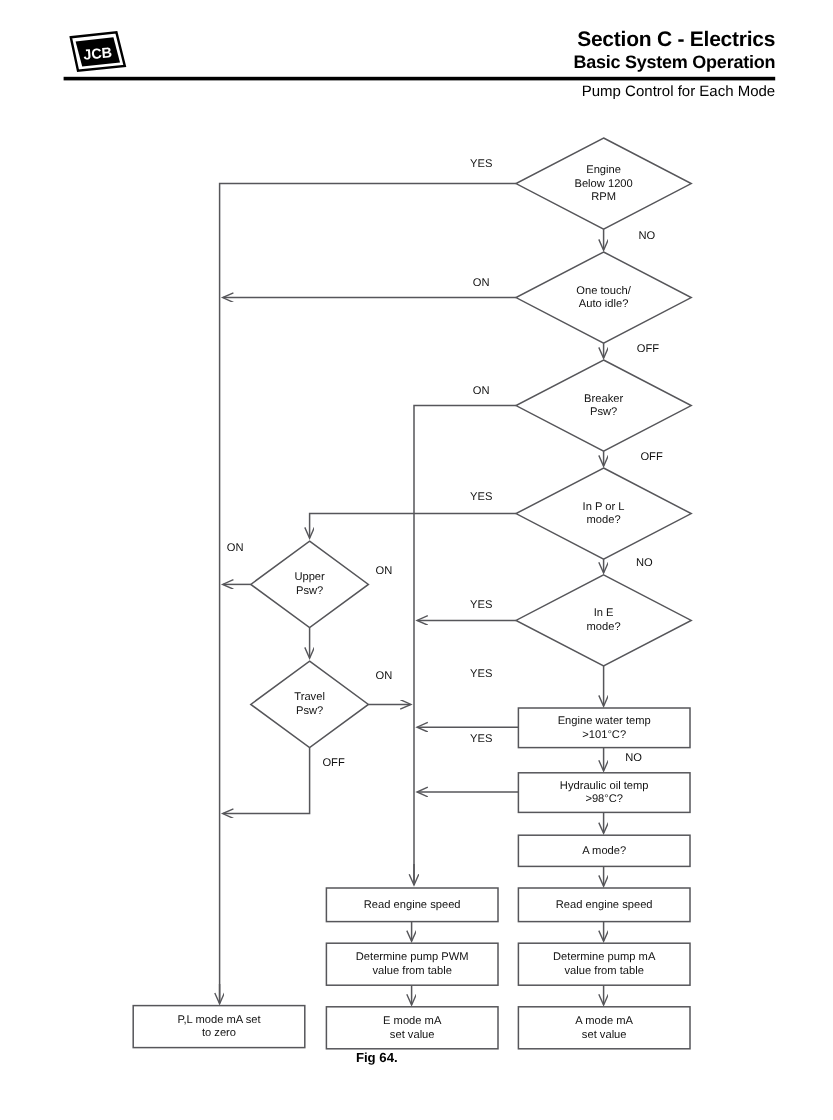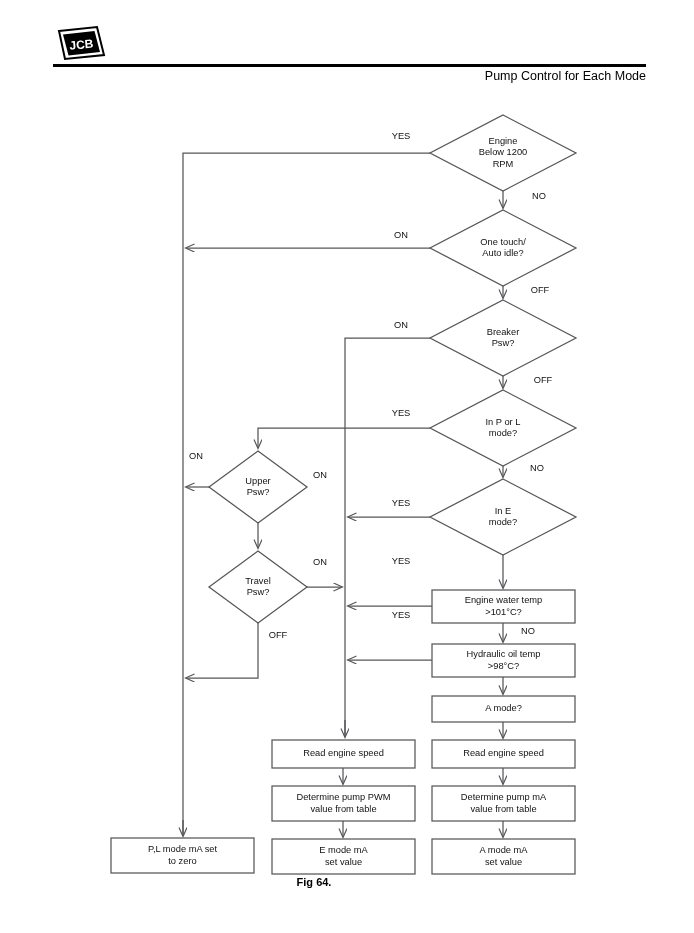--- a/index.html
+++ b/index.html
@@ -34,20 +34,22 @@
 <body>
 
 <div id="page">
 
   <div class="hdr">
     <svg class="logo" viewBox="0 0 52 36">
       <path d="M4 6 L42 2 L49 30 L10 34 Z" fill="#ffffff" stroke="#000" stroke-width="2"></path>
       <path d="M8 9.5 L39.5 6 L45 27 L13.5 30.5 Z" fill="#000" stroke="none"></path>
       <text x="26.5" y="20.5" font-family="Liberation Sans, sans-serif" font-size="12" font-weight="bold" fill="#fff" text-anchor="middle" dominant-baseline="middle" transform="rotate(-5 26.5 20.5)">JCB</text>
     </svg>
+    <div class="hdr-title">Section C - Electrics</div>
+    <div class="hdr-sub">Basic System Operation</div>
     <div class="hdr-rule"></div>
     <div class="hdr-sub2">Pump Control for Each Mode</div>
   </div>
 
   <div id="chartwrap">
     <svg id="flow" width="694" height="800" viewBox="0 92 694 800">
       <defs>
         <marker id="ah" markerWidth="12" markerHeight="12" refX="9.5" refY="4" orient="auto" markerUnits="userSpaceOnUse">
           <path d="M1,0 L10,4 L1,8" fill="none" stroke="#56565a" stroke-width="1.15"></path>
         </marker>

